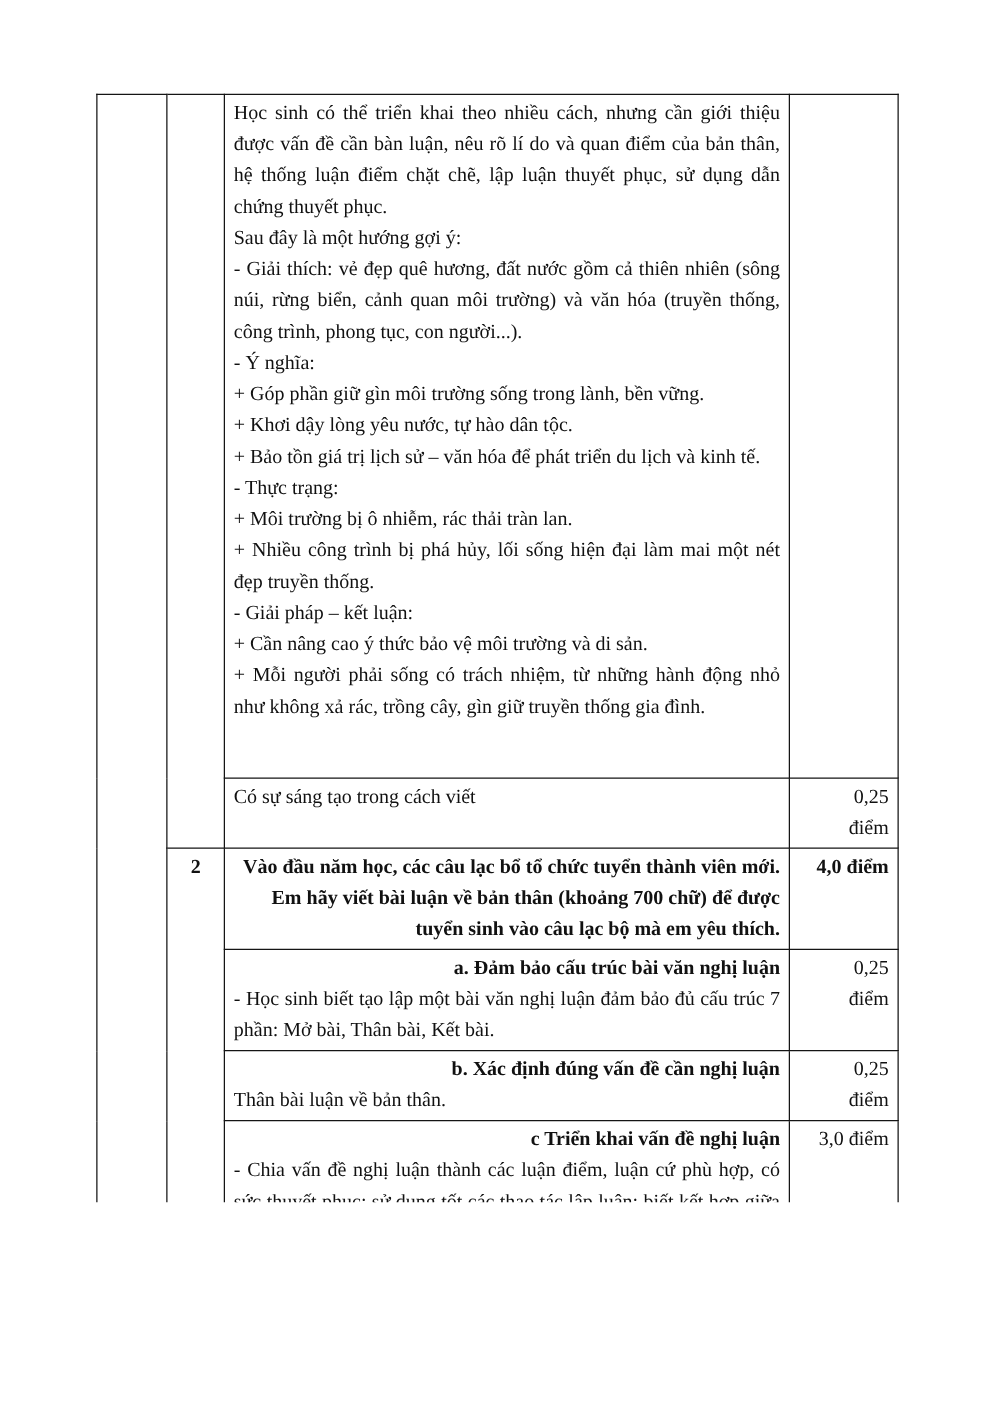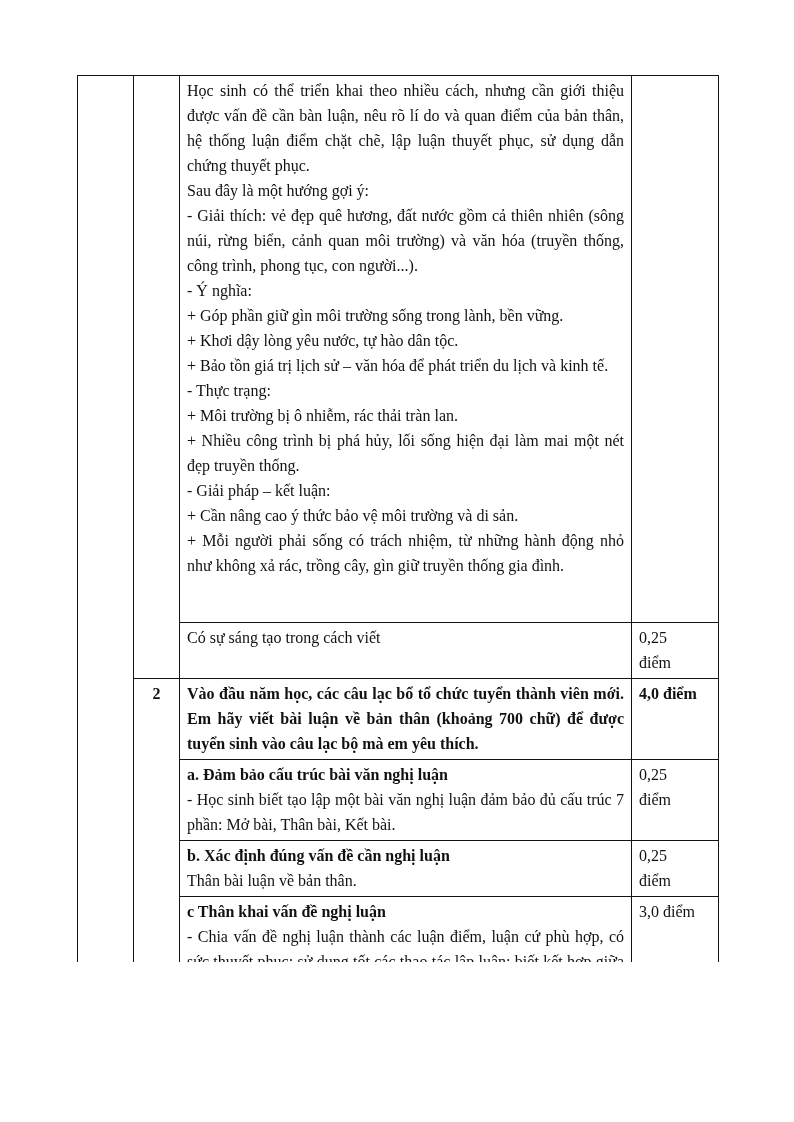--- a/index.html
+++ b/index.html
@@ -32,32 +32,33 @@
     line-height: 25px;
   }
   td.c-num {
     text-align: center;
     font-weight: bold;
     padding-left: 2px;
     padding-right: 2px;
   }
   td.c-score {
     vertical-align: middle;
-    text-align: left;
+    text-align: right;
     padding-left: 3px;
     padding-right: 3px;
   }
   .just {
     text-align: justify;
   }
   .prel {
     white-space: pre-line;
   }
   .bold {
     font-weight: bold;
+    text-align: right;
   }
   .row1-min { height: 541px; }
   .row2-min { height: 45px; }
   .row6-min { height: 146px; }
 </style>
 </head>
 <body>
 
 <div class="page">
   <table class="rubric">
@@ -129,21 +130,21 @@
         </td>
         <td class="c-score">
           <div class="prel">0,25
 điểm</div>
         </td>
       </tr>
 
       <tr>
         <td>
           <div class="row6-min">
-            <div class="bold">c Thân khai vấn đề nghị luận</div>
+            <div class="bold">c Triển khai vấn đề nghị luận</div>
             <div class="just prel">- Chia vấn đề nghị luận thành các luận điểm, luận cứ phù hợp, có sức thuyết phục; sử dụng tốt các thao tác lập luận; biết kết hợp giữa nêu lí lẽ và đưa dẫn chứng.
 - HS có thể triển khai theo những cách khác nhau, nhưng cần đảm bảo các ý cơ bản sau:</div>
           </div>
         </td>
         <td class="c-score">
           <div>3,0 điểm</div>
         </td>
       </tr>
     </tbody>
   </table>

